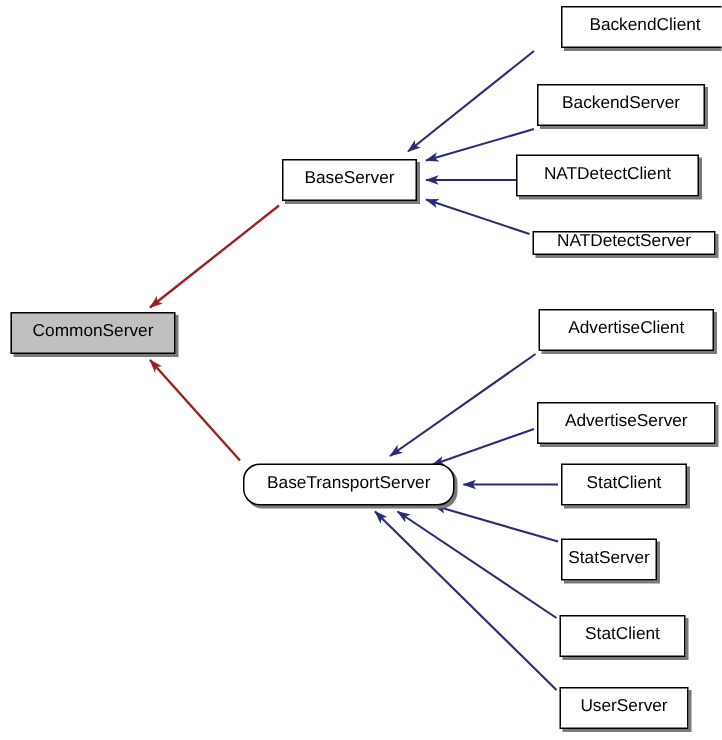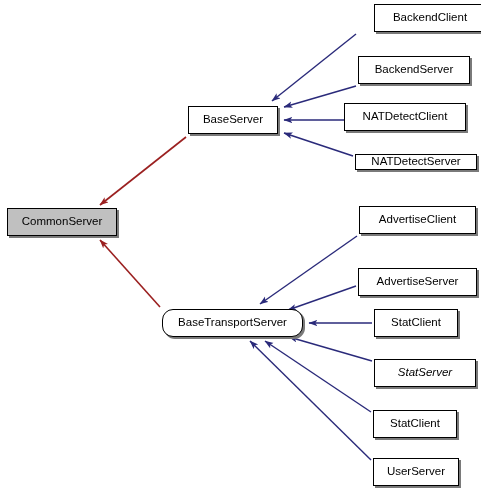--- a/index.html
+++ b/index.html
@@ -105,21 +105,21 @@
       </div>
       <div class="node-box" style="left: 359px; top: 206px; width: 117px; height: 28px;">
         <span class="node-label">AdvertiseClient</span>
       </div>
       <div class="node-box" style="left: 358px; top: 256px; width: 119px; height: 28px; margin-top: 12px;">
         <span class="node-label">AdvertiseServer</span>
       </div>
       <div class="node-box" style="left: 374px; top: 309px; width: 84px; height: 28px;">
         <span class="node-label">StatClient</span>
       </div>
-      <div class="node-box" style="left: 374px; top: 359px; width: 102px; height: 28px; font-style: italic;">
+      <div class="node-box" style="left: 374px; top: 359px; width: 64px; height: 28px;">
         <span class="node-label">StatServer</span>
       </div>
       <div class="node-box" style="left: 373px; top: 410px; width: 84px; height: 28px;">
         <span class="node-label">StatClient</span>
       </div>
       <div class="node-box" style="left: 373px; top: 458px; width: 86px; height: 28px;">
         <span class="node-label">UserServer</span>
       </div>
     </div>
 

